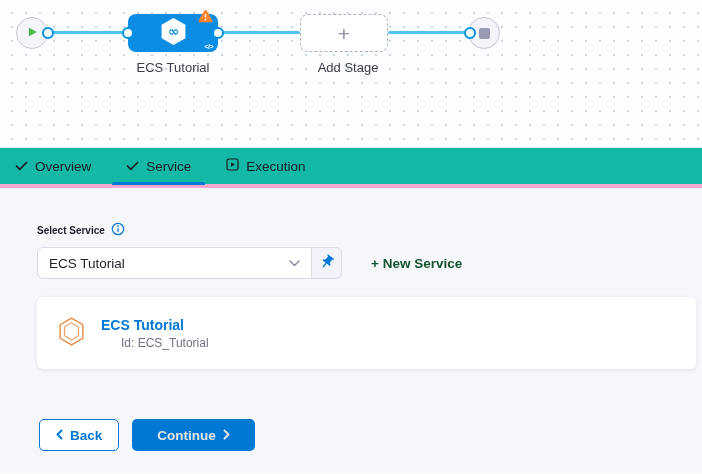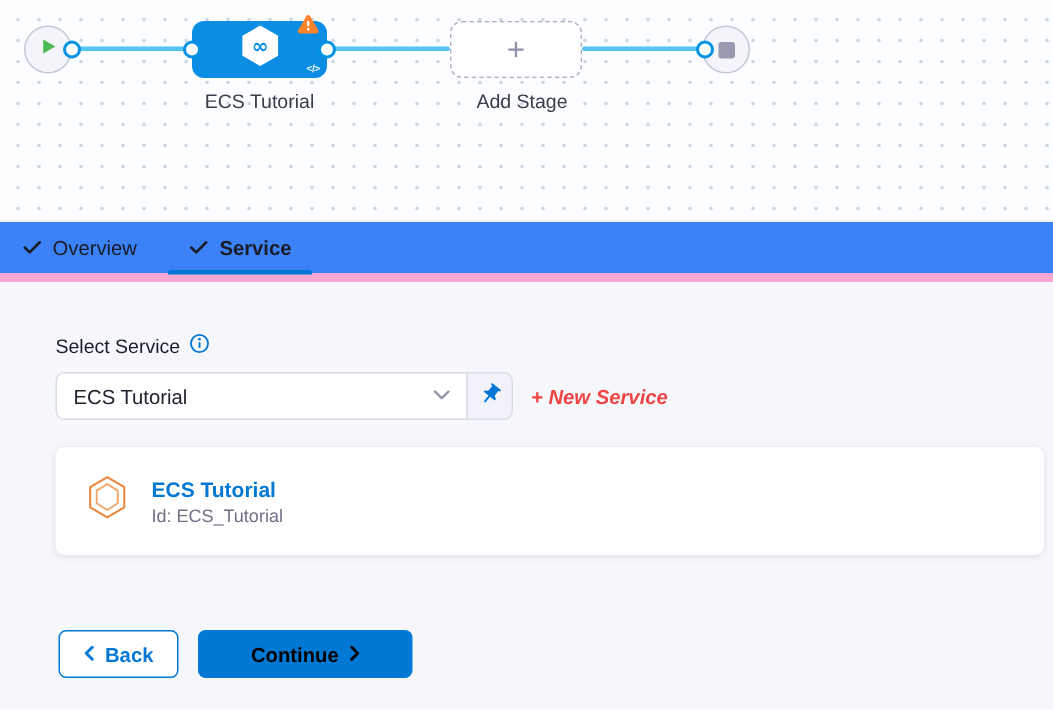--- a/index.html
+++ b/index.html
@@ -53,58 +53,58 @@
   .node-label.add   { left:278px; }
 
   .add-stage {
     position:absolute; left:300px; top:14px; width:88px; height:38px;
     background:#fff; border:1.6px dashed #aeb1c4; border-radius:8px; z-index:3;
     display:flex; align-items:center; justify-content:center; cursor:pointer;
     color:#8f92a8; font-size:21px; font-weight:300; line-height:1;
   }
 
   
-  .tabbar { display:flex; height:40px; background:#3b82f6; border-bottom:6px solid #f9a8d4;
+  .tabbar { display:flex; height:40px; background:#14b8a6; border-bottom:4px solid #f9a8d4;
             align-items:stretch; padding-left:1px;text-align:center; }
   .tab { position:relative; display:flex; align-items:center; gap:7px; padding:0 14px;
          margin-right:7px; font-size:13.5px; color:#1a1b26; cursor:pointer; white-space:nowrap; }
-  .tab.active { font-weight:bold; }
+  .tab.active { font-weight:normal; }
   .tab.active::after { content:''; position:absolute; left:0; right:0; bottom:-1px;
                        height:3px; background:#0278d5; border-radius:2px 2px 0 0; }
 
   
   .content { height:285px; background:#f5f7fb; padding:34px 0 0 37px; }
 
   .field-label { display:flex; align-items:center; gap:6px; margin-bottom:9px; }
-  .field-label span { font-size:13px; font-weight:400; color:#1b1c2b; }
+  .field-label span { font-size:10px; font-weight:700; color:#1b1c2b; }
 
   .select-row { display:flex; align-items:center; }
   .select-box { width:275px; height:32px; background:#fff; border:1px solid #d9dbe7;
                 border-radius:6px 0 0 6px; display:flex; align-items:center;
                 justify-content:space-between; padding:0 10px 0 11px; cursor:pointer; }
   .select-box .value { font-size:13.5px; color:#22232e; }
   .pin-btn { width:31px; height:32px; background:#f2f3fa; border:1px solid #d9dbe7;
              border-radius:0 6px 6px 0; margin-left:-1px; display:flex; align-items:center;
              justify-content:center; cursor:pointer; }
-  .new-service { margin-left:12px; font-size:13.5px; font-weight:600; color:#ef4444;
-                 text-decoration:none; cursor:pointer;font-style:italic; }
+  .new-service { margin-left:29px; font-size:13.5px; font-weight:600; color:#14532d;
+                 text-decoration:none; cursor:pointer; }
 
   .service-card { margin-top:18px; width:659px; height:72px; background:#fff;
                   border-radius:6px; box-shadow:0 1px 4px rgba(40,41,61,.10);
                   display:flex; align-items:center; padding-left:21px; cursor:pointer; }
   .service-card .texts { margin-left:16px; }
   .card-title { font-size:14px; font-weight:600; color:#0278d5; }
-  .card-id    { font-size:12px; color:#6f7185; margin-top:3px; }
+  .card-id    { font-size:12px; color:#6f7185; margin-top:3px;margin-left:20px; }
 
   .footer { margin-top:50px; display:flex; align-items:center; }
   .btn { height:32px; border-radius:5px; font-size:13.5px; font-weight:bold;
          display:flex; align-items:center; gap:7px; cursor:pointer;
          font-family:inherit;justify-content:flex-end; }
   .btn.back { background:#fff; color:#0278d5; border:1px solid #0278d5; padding:0 16px; margin-left:2px; }
-  .btn.continue { background:#0278d5; color:#000000; border:none; padding:0 35px; margin-left:13px; }
+  .btn.continue { background:#0278d5; color:#e5e5e5; border:none; padding:0 25px; margin-left:13px; }
 </style>
 </head>
 <body>
 
 <div class="screen">
 
   <div class="canvas">
     <div class="edge e1"></div>
     <div class="edge e2"></div>
     <div class="edge e3"></div>
@@ -160,20 +160,29 @@
       <span>Overview</span>
     </div>
     <div class="tab active">
       <span>
         <svg width="13" height="10" viewBox="0 0 13 10" fill="none" stroke="#1a1b26" stroke-width="1.7" stroke-linecap="round" stroke-linejoin="round">
             <polyline points="1.5,5 4.8,8.3 11.5,1.5"></polyline>
           </svg>
       </span>
       <span>Service</span>
     </div>
+    <div class="tab">
+      <span>
+        <svg width="13" height="13" viewBox="0 0 13 13" fill="none" stroke="#1a1b26" stroke-width="1.2">
+          <rect x="1" y="1" width="11" height="11" rx="1.8"></rect>
+          <path d="M5 4.2v4.6l3.9-2.3z" fill="#1a1b26" stroke="none"></path>
+        </svg>
+      </span>
+      <span>Execution</span>
+    </div>
   </div>
 
   <div class="content">
 
     <div class="field-label">
       <span>Select Service</span>
       <span>
         <svg width="14" height="14" viewBox="0 0 14 14">
           <circle cx="7" cy="7" r="5.7" fill="none" stroke="#0278d5" stroke-width="1.2"></circle>
           <rect x="6.35" y="6" width="1.3" height="4" rx="0.65" fill="#0278d5"></rect>

